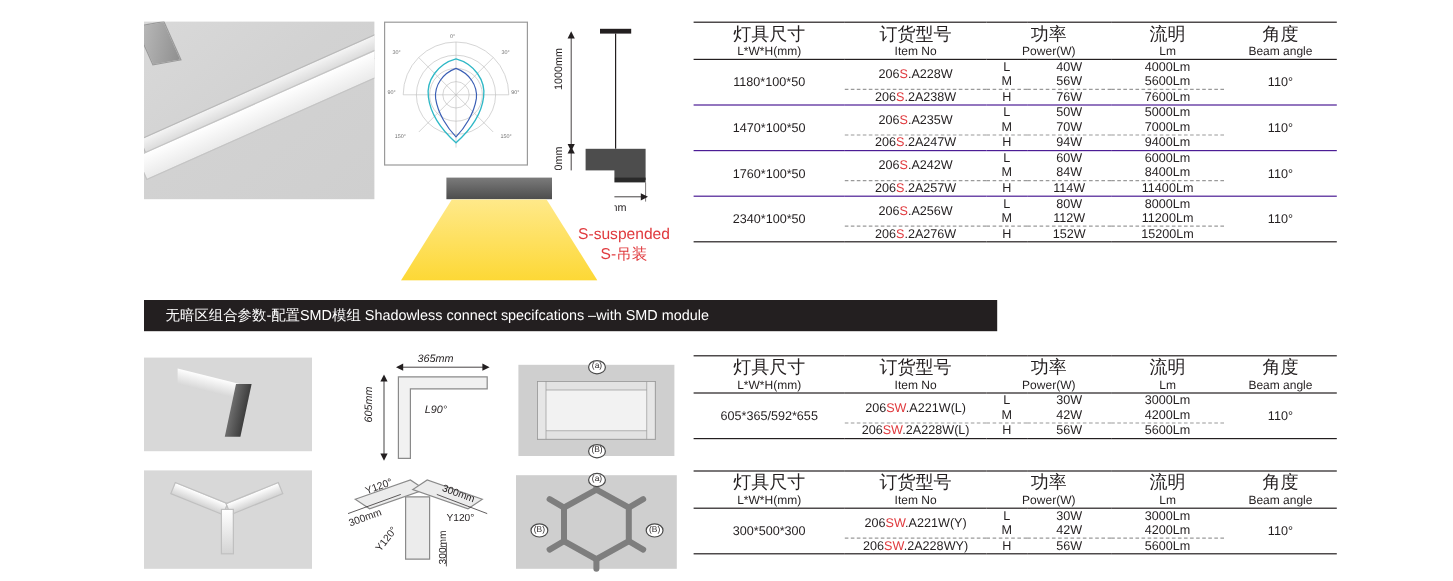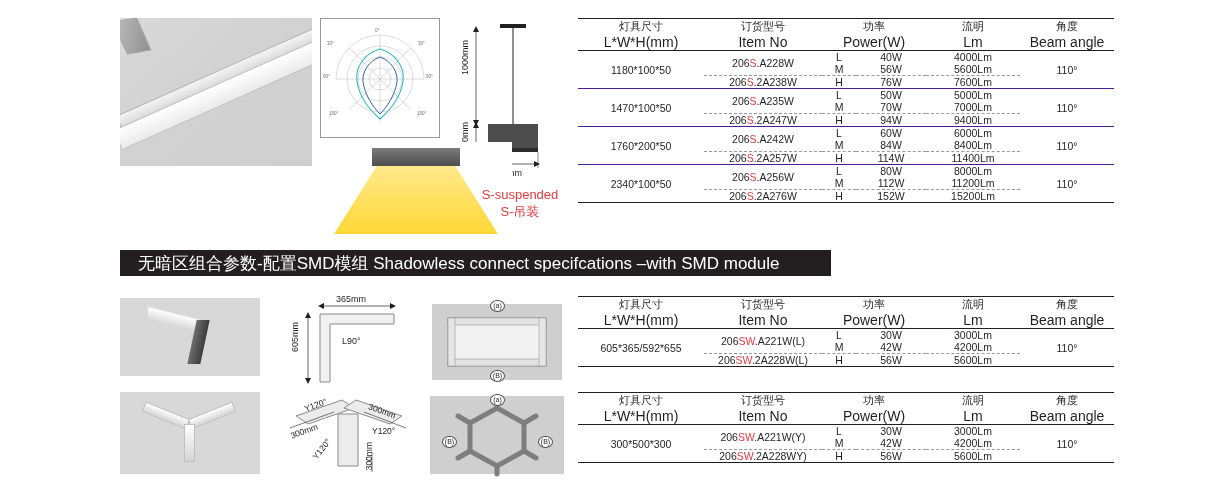--- a/index.html
+++ b/index.html
@@ -97,22 +97,22 @@
     font-size: 10.5px;
     color: #231f20;
   }
   table.spec td, table.spec th {
     padding: 0 4px;
     text-align: center;
     vertical-align: middle;
     font-weight: normal;
     white-space: nowrap;
   }
-  .hdr-cn td { font-weight: bold; font-size: 11px; padding-top: 2px; padding-bottom: 1px;}
-  .hdr-en td { font-size: 14px; padding-bottom: 2px; }
+  .hdr-cn td { font-weight: bold; font-size: 15px; padding-top: 2px; padding-bottom: 1px;}
+  .hdr-en td { font-size: 10px; padding-bottom: 2px; }
   .rule-top { border-top: 1.3px solid #231f20; }
   .rule-bot { border-bottom: 1.3px solid #231f20; }
   .dashed { border-bottom: 1px dashed #9a9a9a; }
   .solidrow { border-bottom: 1px solid #4c1d95; }
   .red { color: #e03a3e; }
   .cell-size { min-width: 118px; }
   .cell-item { min-width: 110px; text-align: center; }
   .cell-pm { width: 26px; }
   .cell-pw { width: 62px; }
   .cell-lm { width: 86px; }
@@ -120,21 +120,21 @@
 
   
   #banner {
     left: 120px; top: 250px; width: 711px; height: 26px;
     background: #231f20;
     color: #ffffff;
     display: flex;
     align-items: center;
     padding-left: 18px;
     box-sizing: border-box;
-    font-size: 17px;
+    font-size: 12px;
   }
 
   
   #sec2-photo1 {
     left: 120px; top: 298px; width: 140px; height: 78px;
     background: #d8d8d8; overflow: hidden;
   }
   #sec2-photo2 {
     left: 120px; top: 392px; width: 140px; height: 82px;
     background: #d8d8d8; overflow: hidden;
@@ -152,21 +152,21 @@
     background: linear-gradient(90deg,#6d6d6d,#3d3d3d);
     transform: skewX(-12deg);
   }
   .ypiece span {
     position: absolute;
     background: linear-gradient(180deg,#ffffff,#d4d4d4);
     border: 1px solid #c0c0c0;
   }
 
   
-  #dia-corner { left: 276px; top: 296px; width: 150px; height: 92px; }
+  #dia-corner { left: 288px; top: 296px; width: 150px; height: 92px; font-style: italic; }
   #dia-rect   { left: 428px; top: 296px; width: 138px; height: 92px; }
   #dia-y      { left: 276px; top: 392px; width: 150px; height: 86px; }
   #dia-hex    { left: 428px; top: 392px; width: 138px; height: 86px; }
 
   .tiny { font-size: 8.5px; }
   .lbl-circ {
     position: absolute;
     width: 13px; height: 10px;
     border: 1px solid #4a4a4a;
     border-radius: 50%;
@@ -305,21 +305,21 @@
           <td>7000Lm</td>
         </tr>
         <tr class="solidrow">
           <td class="cell-item"><span>206</span><span class="red">S</span><span>.2A247W</span></td>
           <td>H</td>
           <td>94W</td>
           <td>9400Lm</td>
         </tr>
 
         <tr>
-          <td rowspan="3" class="cell-size">1760*200*50</td>
+          <td rowspan="3" class="cell-size">1760*100*50</td>
           <td rowspan="2" class="cell-item"><span>206</span><span class="red">S</span><span>.A242W</span></td>
           <td>L</td>
           <td>60W</td>
           <td>6000Lm</td>
           <td rowspan="3" class="cell-ang">110°</td>
         </tr>
         <tr class="dashed">
           <td>M</td>
           <td>84W</td>
           <td>8400Lm</td>

